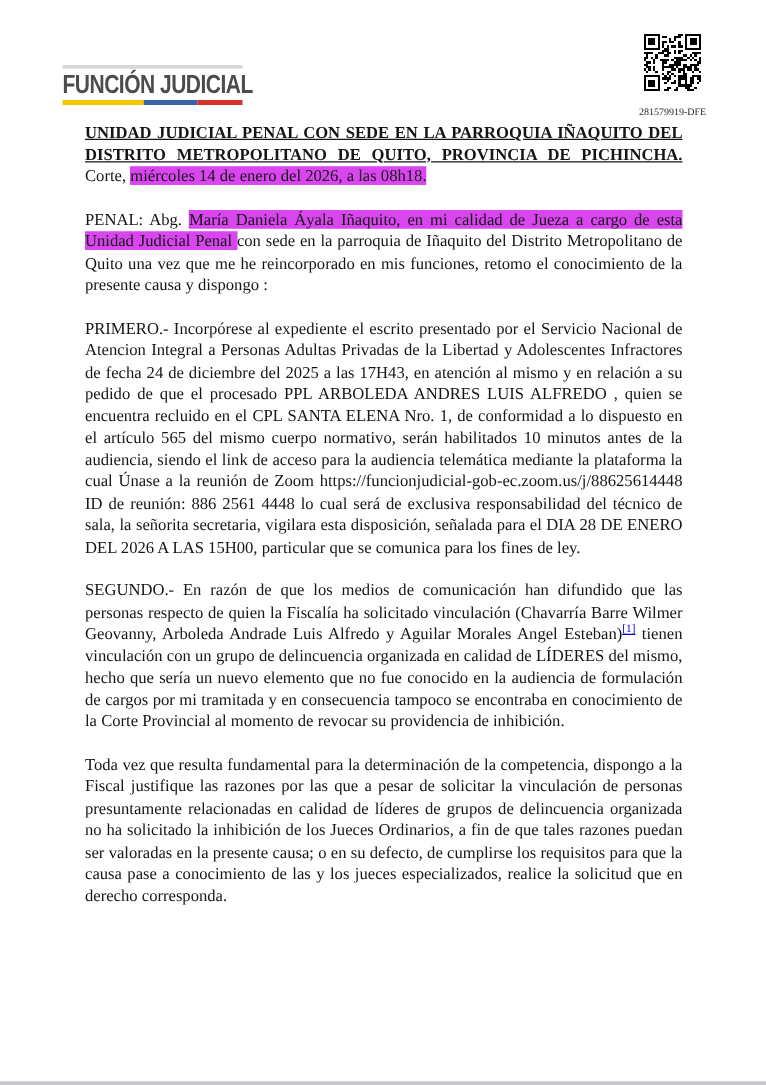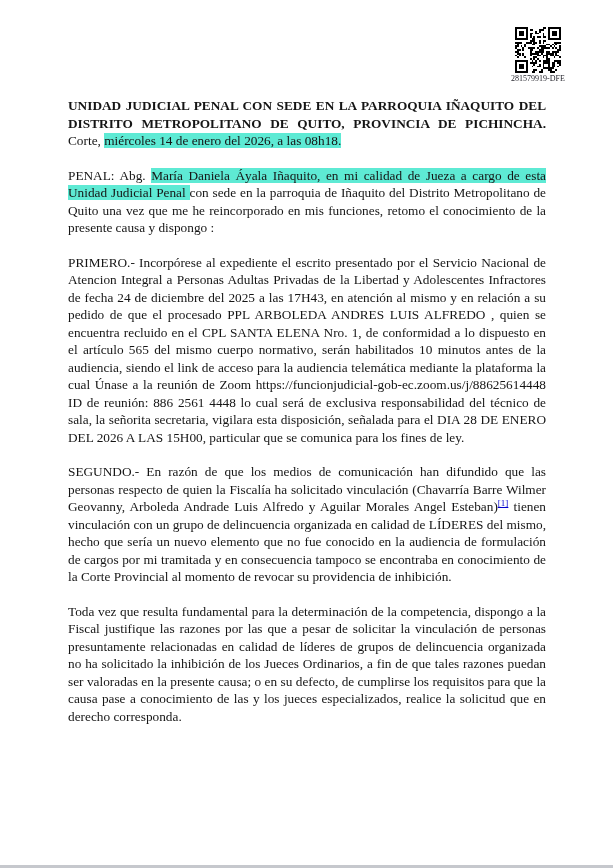--- a/index.html
+++ b/index.html
@@ -50,42 +50,42 @@
   
   .qr-wrap {
     position: absolute;
     left: 509px;
     top: 27px;
     width: 58px;
     text-align: center;
   }
   .qr-wrap svg { display: block; margin: 0 auto; }
   .qr-label {
-    margin-top: 1px;
+    margin-top: 12px;
     font-family: "Liberation Serif", serif;
     font-size: 8px;
     letter-spacing: 0px;
     color: #26262e;
     white-space: nowrap;
   }
 
   
   .doc {
     position: absolute;
     left: 68px;
     top: 97px;
     width: 478px;
     font-size: 13.3px;
     line-height: 17.5px;
     text-align: justify;
   }
   .doc p { margin: 0 0 17px 0; }
   .doc p.tight { margin: 0; }
-  b, .bold { font-weight: 700; }
-  .hl { background: #5eead4; }
+  b, .bold { font-weight: 700; text-decoration: underline; }
+  .hl { background: #d946ef; }
   .footnote-ref {
     color: #0000cd;
     text-decoration: underline;
     font-size: 9px;
     vertical-align: super;
     line-height: 0;
     cursor: pointer;
   }
 
   
@@ -96,20 +96,29 @@
     width: 613px;
     height: 3px;
     background: #c6c8cd;
   }
 </style>
 </head>
 <body>
 
 <div class="page">
 
+  <div class="logo">
+    <div class="logo-topbar"></div>
+    <div class="logo-title">FUNCIÓN JUDICIAL</div>
+    <div class="logo-tricolor">
+      <div class="yellow"></div>
+      <div class="blue"></div>
+      <div class="red"></div>
+    </div>
+  </div>
 
   <div class="qr-wrap">
     <svg id="qr-svg" width="46" height="46" viewBox="0 0 25 25" shape-rendering="crispEdges">
         <rect x="0" y="0" width="25" height="25" fill="#ffffff"></rect>
         <rect x="0" y="0" width="7" height="7" fill="#000"></rect>
         <rect x="1" y="1" width="5" height="5" fill="#fff"></rect>
         <rect x="2" y="2" width="3" height="3" fill="#000"></rect>
         <rect x="18" y="0" width="7" height="7" fill="#000"></rect>
         <rect x="19" y="1" width="5" height="5" fill="#fff"></rect>
         <rect x="20" y="2" width="3" height="3" fill="#000"></rect>

